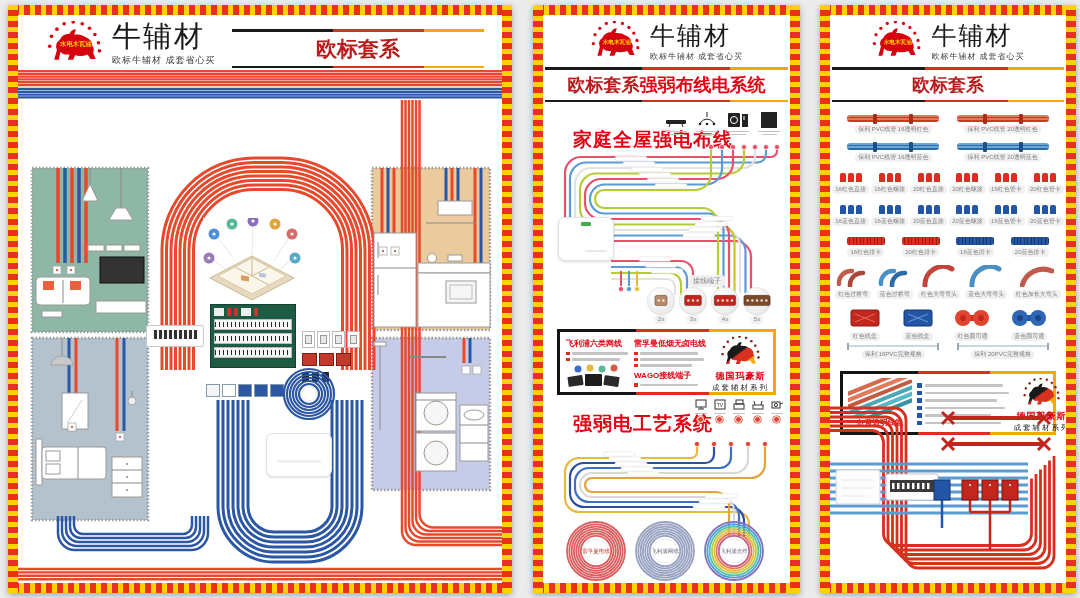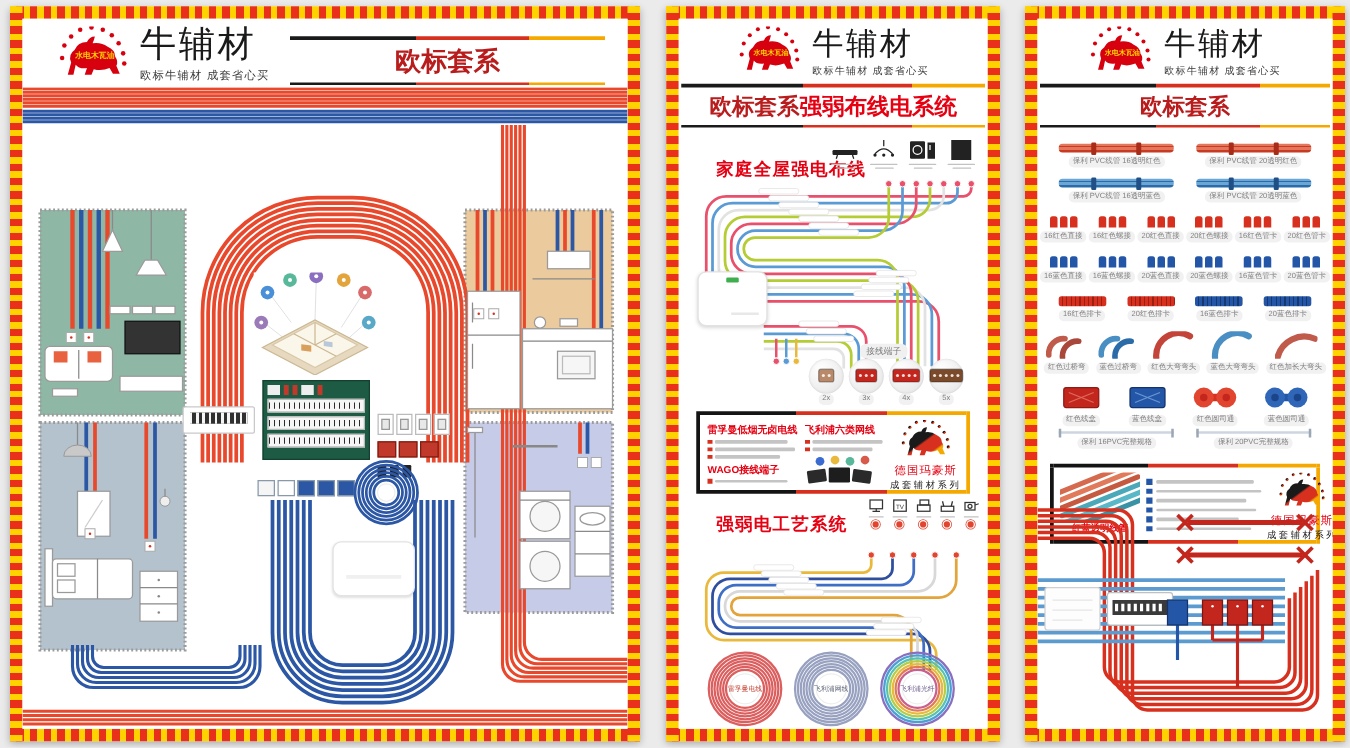--- a/index.html
+++ b/index.html
@@ -56,21 +56,21 @@
   .rtrow{left:284px;top:338px;display:flex;gap:2px;}
   .rt{width:13px;height:11px;background:#c0392b;border:1px solid #7f1d12;}
   .bkrow{left:284px;top:357px;display:flex;gap:3px;}
   .bk{width:7px;height:10px;background:#222;border-radius:1px;}
   .nmrow{left:188px;top:369px;display:flex;gap:2px;}
   .nm{width:12px;height:11px;border:1px solid #8899aa;}
   .router{left:248px;top:418px;width:64px;height:42px;background:#fff;border:1px solid #e3e3e3;border-radius:7px;box-shadow:0 1px 2px rgba(0,0,0,.12);}
   .router::after{content:"";display:block;margin:26px 10px 0;height:3px;background:#f0f0f0;}
   
   .secttl{font-weight:bold;color:#e60012;letter-spacing:1px;white-space:nowrap;}
-  #p2 .secttl{font-size:14px;padding-left:16px;}
+  #p2 .secttl{font-size:19px;padding-left:16px;}
   .pill{background:#f0f0f0;border-radius:5px;color:#777;padding:1px 5px;font-size:7px;white-space:nowrap;}
   .plbl{font-size:6px;color:#808080;background:#f1f1f1;border-radius:4px;padding:0 3px;line-height:9px;white-space:nowrap;}
   
   .icrow{display:flex;gap:5px;}
   .icell{display:flex;flex-direction:column;align-items:center;width:26px;}
   .cbar{height:1.5px;background:#c2c2c2;border-radius:1px;margin-top:1.5px;}
   .wicell{display:flex;flex-direction:column;align-items:center;width:17px;}
   .wdot{width:5px;height:5px;border-radius:50%;background:#e2452f;border:1px solid #fff;box-shadow:0 0 0 .6px #e2452f;margin-top:2px;}
   
   .distbox2{left:15px;top:202px;width:54px;height:42px;background:#fff;border:1px solid #e2e2e2;border-radius:7px;box-shadow:0 1px 3px rgba(0,0,0,.15);}
@@ -79,21 +79,21 @@
   
   .termrow{left:104px;top:272px;display:flex;gap:4px;}
   .tcell{display:flex;flex-direction:column;align-items:center;}
   .tcirc{width:28px;height:28px;border-radius:50%;background:radial-gradient(circle at 35% 30%,#ffffff,#e3e3e3);box-shadow:inset 0 0 2px rgba(0,0,0,.15);}
   
   .promo{border:3px solid;border-image:linear-gradient(90deg,#141414 0 36%,#d7301f 36% 70%,#f5a800 70%) 1;background:#fff;box-sizing:border-box;display:flex;}
   .ph{color:#e60012;font-weight:bold;font-size:8px;white-space:nowrap;margin:2px 0;}
   .bul{display:flex;align-items:center;gap:2px;margin:2.5px 0;}
   .bul i{width:3.5px;height:3.5px;background:#d7301f;flex:none;}
   .bul b{height:2.5px;background:#c4c4c4;border-radius:1px;}
-  .gbrand-red{color:#e60012;font-weight:normal;font-size:9px;letter-spacing:1px;white-space:nowrap;}
+  .gbrand-red{color:#e60012;font-weight:bold;font-size:9px;letter-spacing:1px;white-space:nowrap;}
   .gbrand-black{color:#222;font-size:7.5px;letter-spacing:2px;white-space:nowrap;}
   
   .coilbox{position:absolute;width:62px;height:62px;}
   .coil-lbl{position:absolute;inset:0;display:flex;align-items:center;justify-content:center;font-size:5.5px;color:#c0392b;text-align:center;}
   
   .prow{position:absolute;left:0;width:100%;display:flex;justify-content:space-evenly;align-items:flex-start;}
   .pcell{display:flex;flex-direction:column;align-items:center;gap:3px;}
   .pipebar{width:92px;height:7px;border-radius:3px;position:relative;}
   .pipebar.red{background:linear-gradient(180deg,#e4765c 0 2px,#c93a22 2px 3px,#e4765c 3px 5px,#c93a22 5px);}
   .pipebar.blue{background:linear-gradient(180deg,#6aa6d6 0 2px,#2b6ca8 2px 3px,#6aa6d6 3px 5px,#2b6ca8 5px);}
@@ -552,58 +552,58 @@
               <circle cx="20" cy="13.5" r="1.3" fill="rgba(255,255,255,.85)"></circle>
               <circle cx="25" cy="13.5" r="1.3" fill="rgba(255,255,255,.85)"></circle>
             </svg>
           </div>
           <span class="plbl">5x</span>
         </div>
     </div>
 
     <div class="abs promo" style="left:14px;top:314px;width:219px;height:66px;padding:4px 6px;gap:6px">
       <div style="width:72px">
-        <div class="ph">雷孚曼低烟无卤电线</div>
-        <div class="bul">
-            <i></i>
-            <b style="width:58px"></b>
-          </div>
-        <div class="bul">
-            <i></i>
-            <b style="width:64px"></b>
-          </div>
-        <div class="bul">
-            <i></i>
-            <b style="width:52px"></b>
-          </div>
-        <div class="ph">WAGO接线端子</div>
-        <div class="bul">
-            <i></i>
-            <b style="width:58px"></b>
-          </div>
-      </div>
-      <div style="width:72px">
         <div class="ph">飞利浦六类网线</div>
         <div class="bul">
             <i></i>
             <b style="width:56px"></b>
           </div>
         <div class="bul">
             <i></i>
             <b style="width:48px"></b>
           </div>
         <svg width="62" height="26" viewBox="0 0 62 26">
           <rect x="2" y="12" width="15" height="10" rx="1" fill="#2a2a2a" transform="rotate(-8 9 17)"></rect>
           <rect x="19" y="10" width="17" height="12" rx="1" fill="#1d1d1d"></rect>
           <rect x="38" y="12" width="15" height="10" rx="1" fill="#2a2a2a" transform="rotate(8 45 17)"></rect>
           <circle cx="12" cy="5" r="3.5" fill="#3a6bd0"></circle>
             <circle cx="24" cy="4" r="3.5" fill="#e8b93c"></circle>
             <circle cx="36" cy="5" r="3.5" fill="#58b99a"></circle>
             <circle cx="48" cy="4" r="3.5" fill="#d75a4a"></circle>
         </svg>
+      </div>
+      <div style="width:72px">
+        <div class="ph">雷孚曼低烟无卤电线</div>
+        <div class="bul">
+            <i></i>
+            <b style="width:58px"></b>
+          </div>
+        <div class="bul">
+            <i></i>
+            <b style="width:64px"></b>
+          </div>
+        <div class="bul">
+            <i></i>
+            <b style="width:52px"></b>
+          </div>
+        <div class="ph">WAGO接线端子</div>
+        <div class="bul">
+            <i></i>
+            <b style="width:58px"></b>
+          </div>
       </div>
       <div style="width:58px;text-align:center">
         <svg width="44" height="34" viewBox="0 0 64 52" style="margin:0 auto">
             <use href="#bull" fill="url(#gflag)"></use>
           </svg>
         <div class="gbrand-red">德国玛豪斯</div>
         <div class="gbrand-black">成套辅材系列</div>
       </div>
     </div>
 

